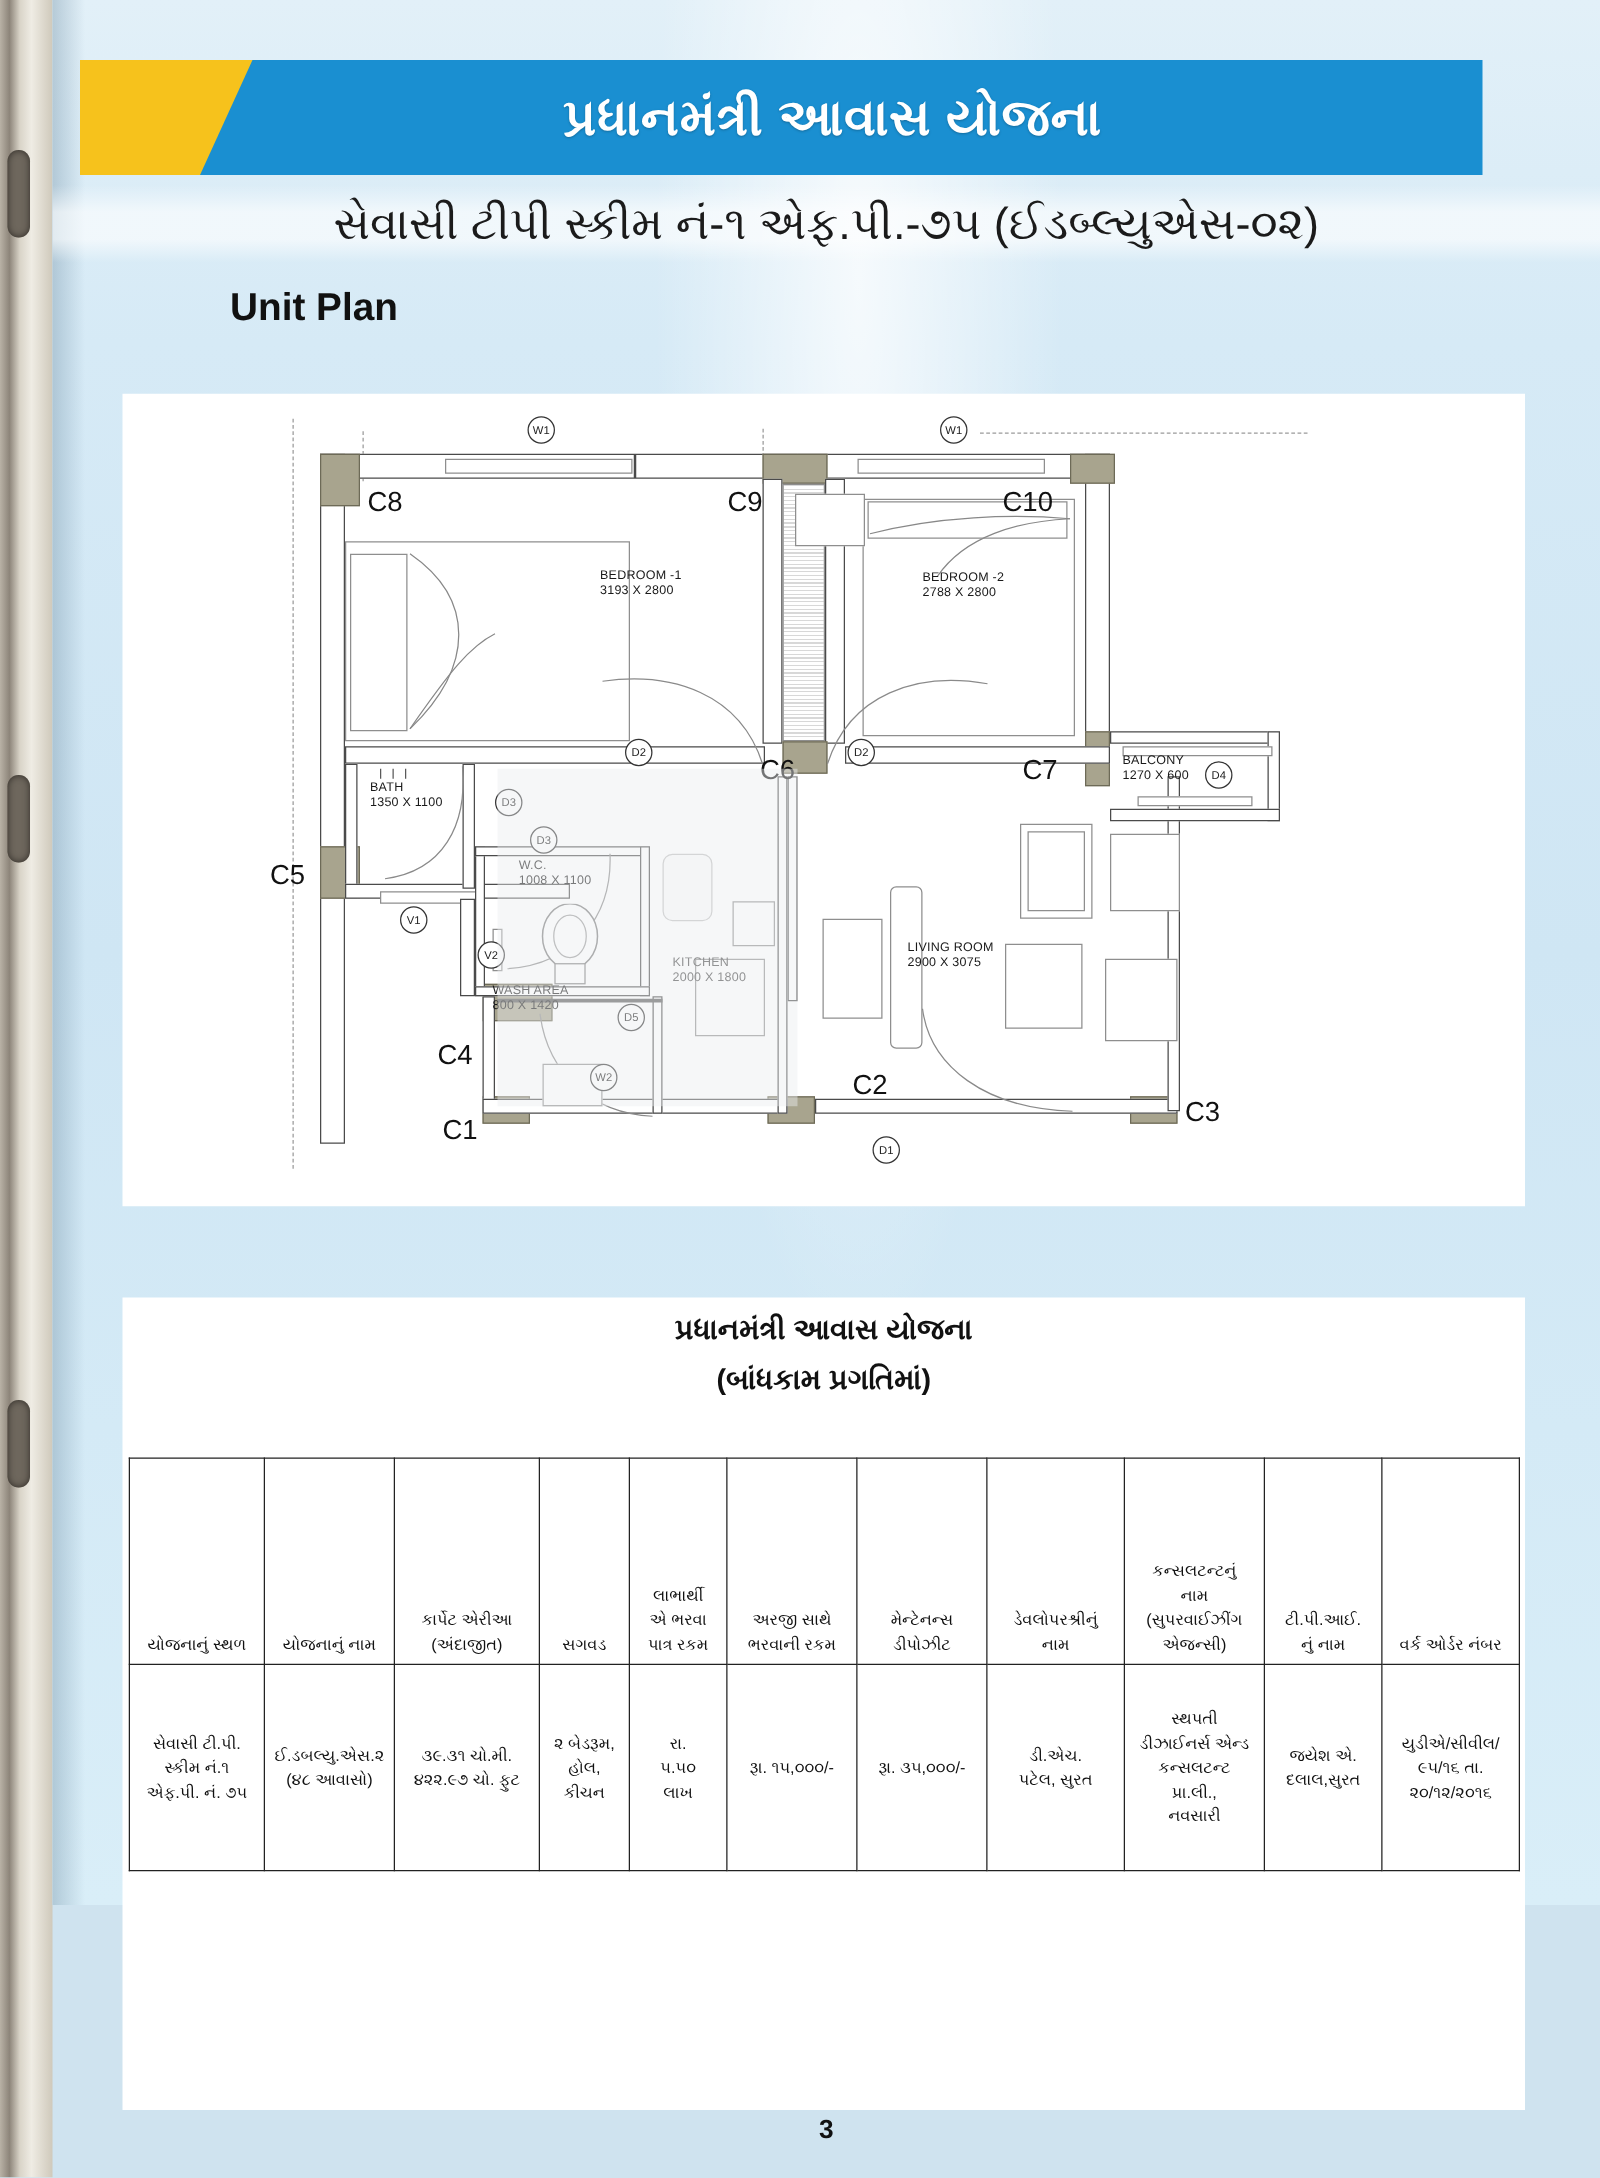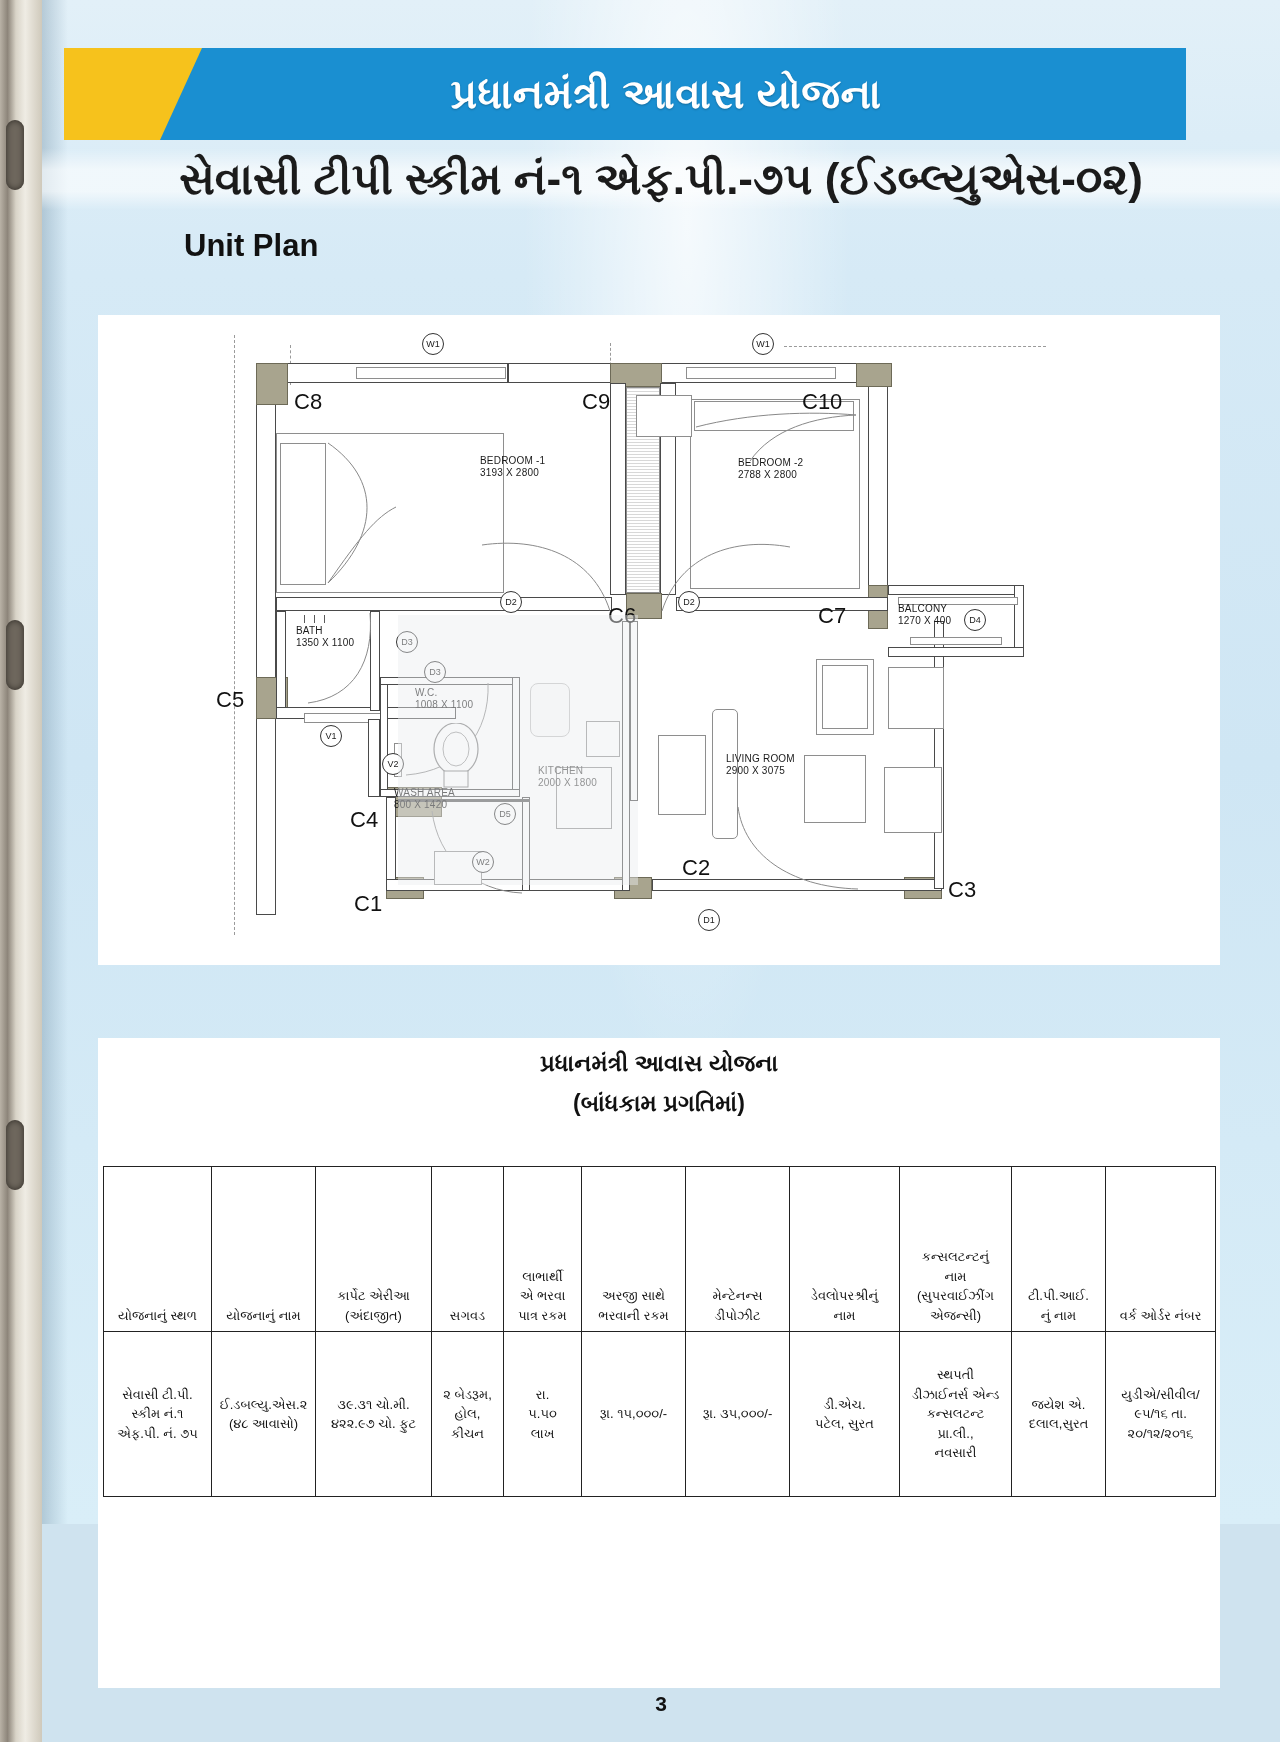--- a/index.html
+++ b/index.html
@@ -32,21 +32,21 @@
     clip-path: polygon(42px 0, 100% 0, 100% 100%, 0 100%); }
   #banner-blue-tail { position:absolute; left:1084px; top:0; width:60px; height:92px; background:#1a8fd1; }
   #banner-title { position:absolute; left:118px; top:0; width:1012px; height:92px;
     display:flex; align-items:center; justify-content:center;
     color:#ffffff; font-size:41px; font-weight:bold; letter-spacing:.5px;
     text-shadow:0 1px 2px rgba(0,0,0,.25); white-space:nowrap; }
 
   
   #subtitle { position:absolute; left:0; top:148px; width:1238px; height:62px;
     display:flex; align-items:center; justify-content:center;
-    font-size:44px; font-weight:bold; color:#1b1b1b; white-space:nowrap;
+    font-size:36px; font-weight:normal; color:#1b1b1b; white-space:nowrap;
     background:linear-gradient(180deg, rgba(255,255,255,.0) 0%, rgba(255,255,255,.62) 35%, rgba(255,255,255,.62) 70%, rgba(255,255,255,0) 100%); }
 
   
   #unitplan-heading { position:absolute; left:142px; top:228px;
     font-size:31px; font-weight:bold; color:#111; }
 
   
   #plan-card { position:absolute; left:56px; top:315px; width:1122px; height:650px;
     background:#ffffff; }
   
@@ -273,30 +273,30 @@
       <div class="lbl room" style="left:440px; top:450px; color:#4a4a4a;">
         <div>KITCHEN</div>
         <div>2000 X 1800</div>
       </div>
       <div class="lbl room" style="left:628px; top:438px;">
         <div>LIVING ROOM</div>
         <div>2900 X 3075</div>
       </div>
       <div class="lbl room" style="left:800px; top:288px;">
         <div>BALCONY</div>
-        <div>1270 X 400</div>
+        <div>1270 X 600</div>
       </div>
 
       <div class="lbl ctag" style="left:196px; top:74px;">C8</div>
       <div class="lbl ctag" style="left:468px; top:74px;margin-left:16px;">C9</div>
       <div class="lbl ctag" style="left:704px; top:74px;">C10</div>
       <div class="lbl ctag" style="left:720px; top:288px;">C7</div>
       <div class="lbl ctag" style="left:118px; top:372px;">C5</div>
       <div class="lbl ctag" style="left:510px; top:288px;">C6</div>
-      <div class="lbl ctag" style="left:252px; top:492px;">C4</div>
+      <div class="lbl ctag" style="left:252px; top:516px;">C4</div>
       <div class="lbl ctag" style="left:256px; top:576px;">C1</div>
       <div class="lbl ctag" style="left:584px; top:540px;">C2</div>
       <div class="lbl ctag" style="left:850px; top:562px;">C3</div>
 
       <div class="marker" style="left:324px; top:18px; width:22px; height:22px;">W1</div>
       <div class="marker" style="left:654px; top:18px; width:22px; height:22px;">W1</div>
       <div class="marker" style="left:374px; top:536px; width:22px; height:22px;">W2</div>
 
       <div class="marker" style="left:402px; top:276px; width:22px; height:22px;">D2</div>
       <div class="marker" style="left:580px; top:276px; width:22px; height:22px;">D2</div>

